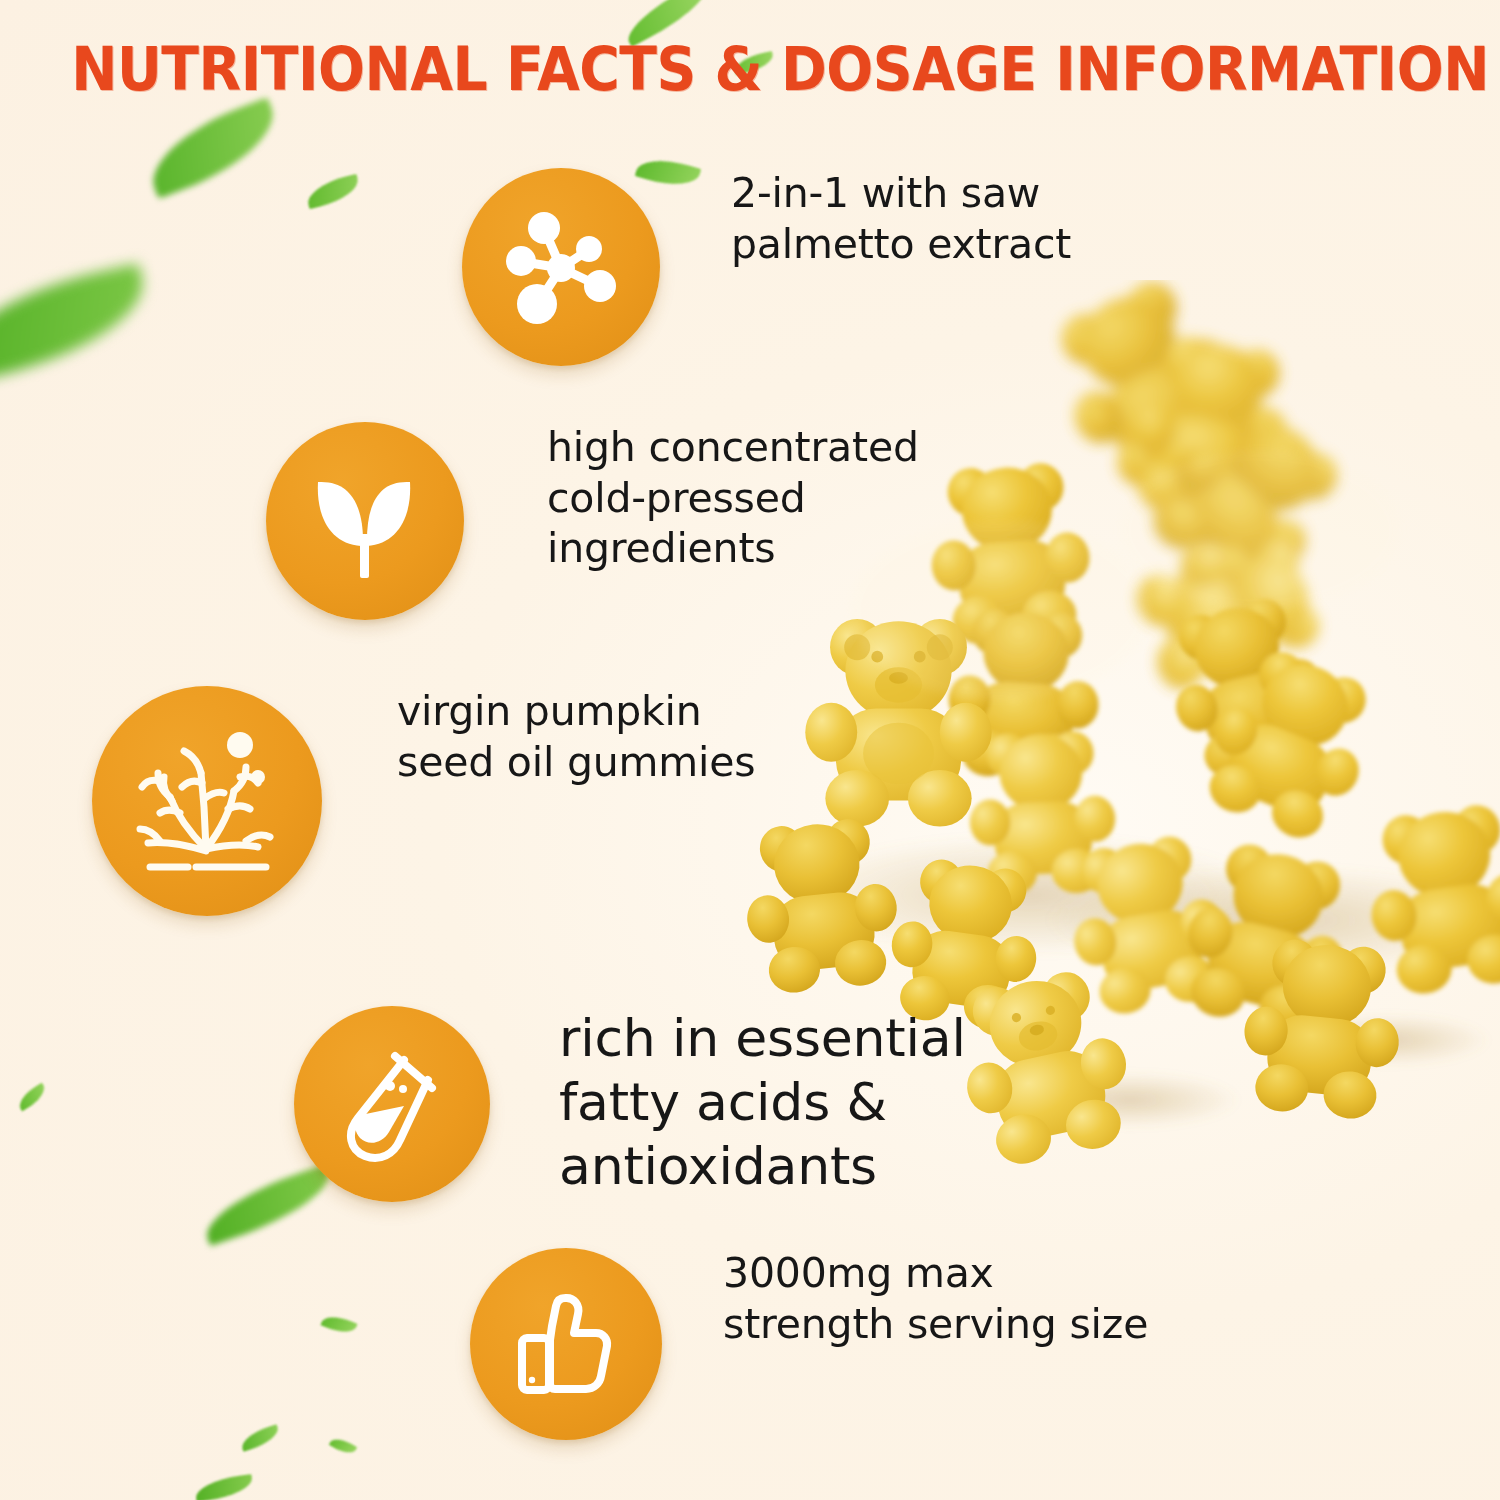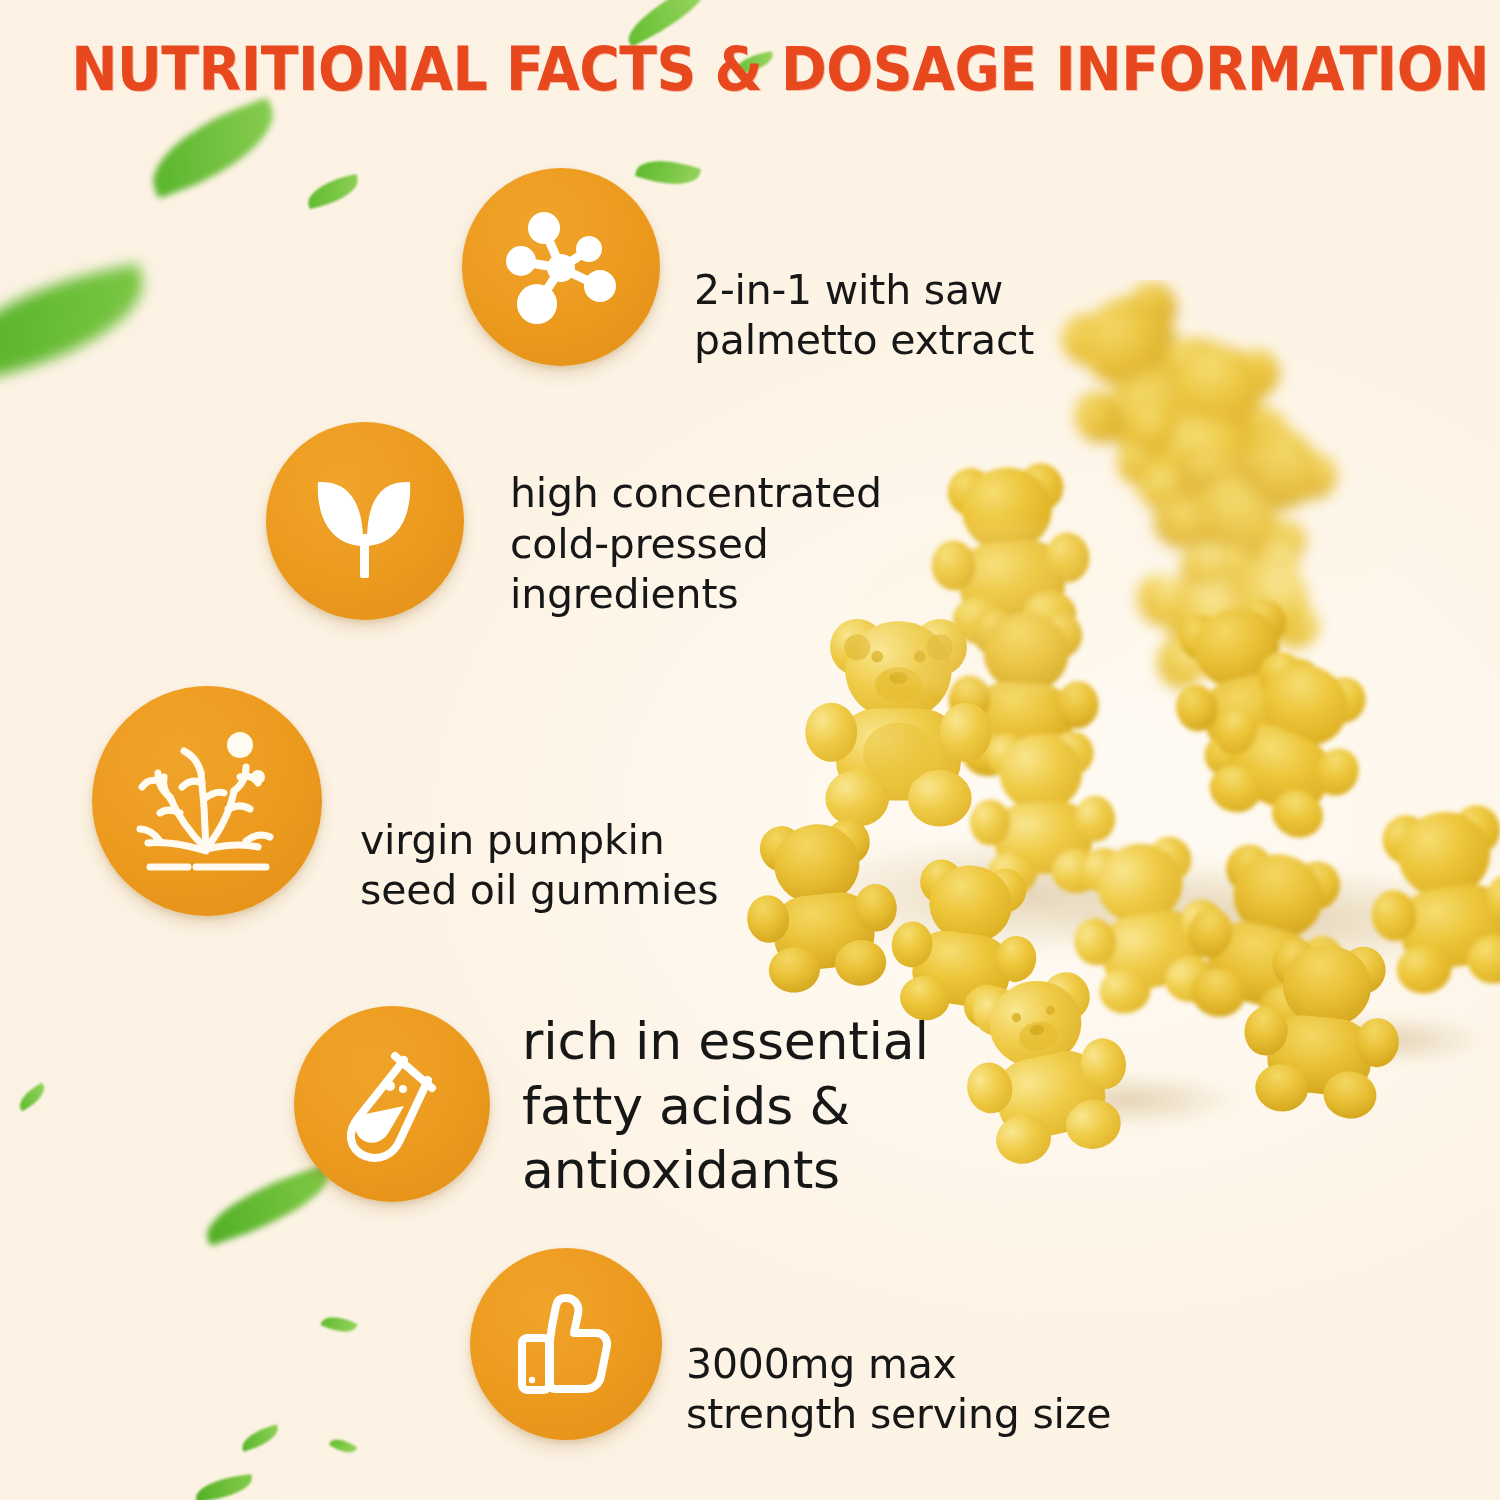--- a/index.html
+++ b/index.html
@@ -48,21 +48,22 @@
     pointer-events: none;
   }
   .leaf.blur-lo { filter: blur(1.1px); }
   .leaf.blur-md { filter: blur(3px); }
   .leaf.blur-hi { filter: blur(7px); }
 
   
   .feature {
     position: absolute;
     display: flex;
-    align-items: flex-end;
+    align-items: flex-start;
+    gap: 37px;
   }
 
   .badge {
     position: relative;
     border-radius: 50%;
     background: radial-gradient(circle at 38% 30%, #F0A42A 0%, #EC9A1E 55%, #E08F16 100%);
     box-shadow: 0 9px 16px rgba(150,100,20,0.18),
                 0 3px 5px rgba(140,90,15,0.14);
     flex: 0 0 auto;
     display: flex;

